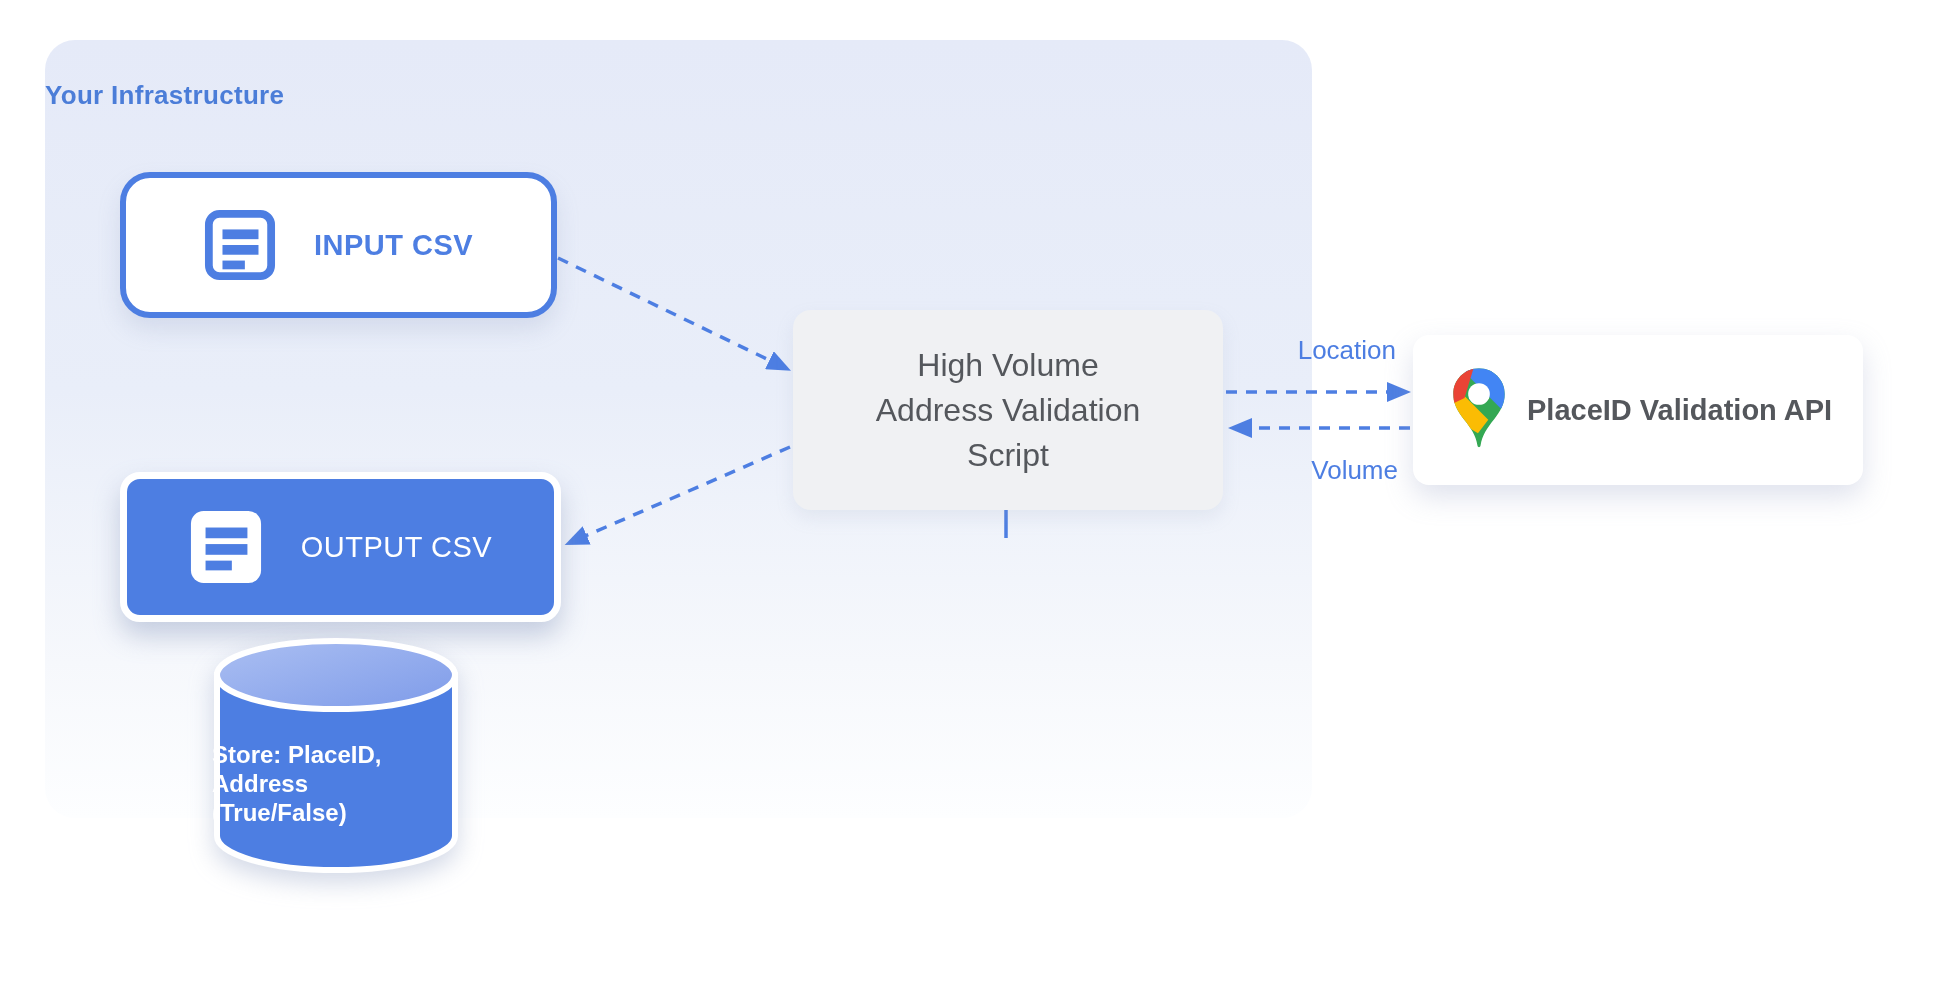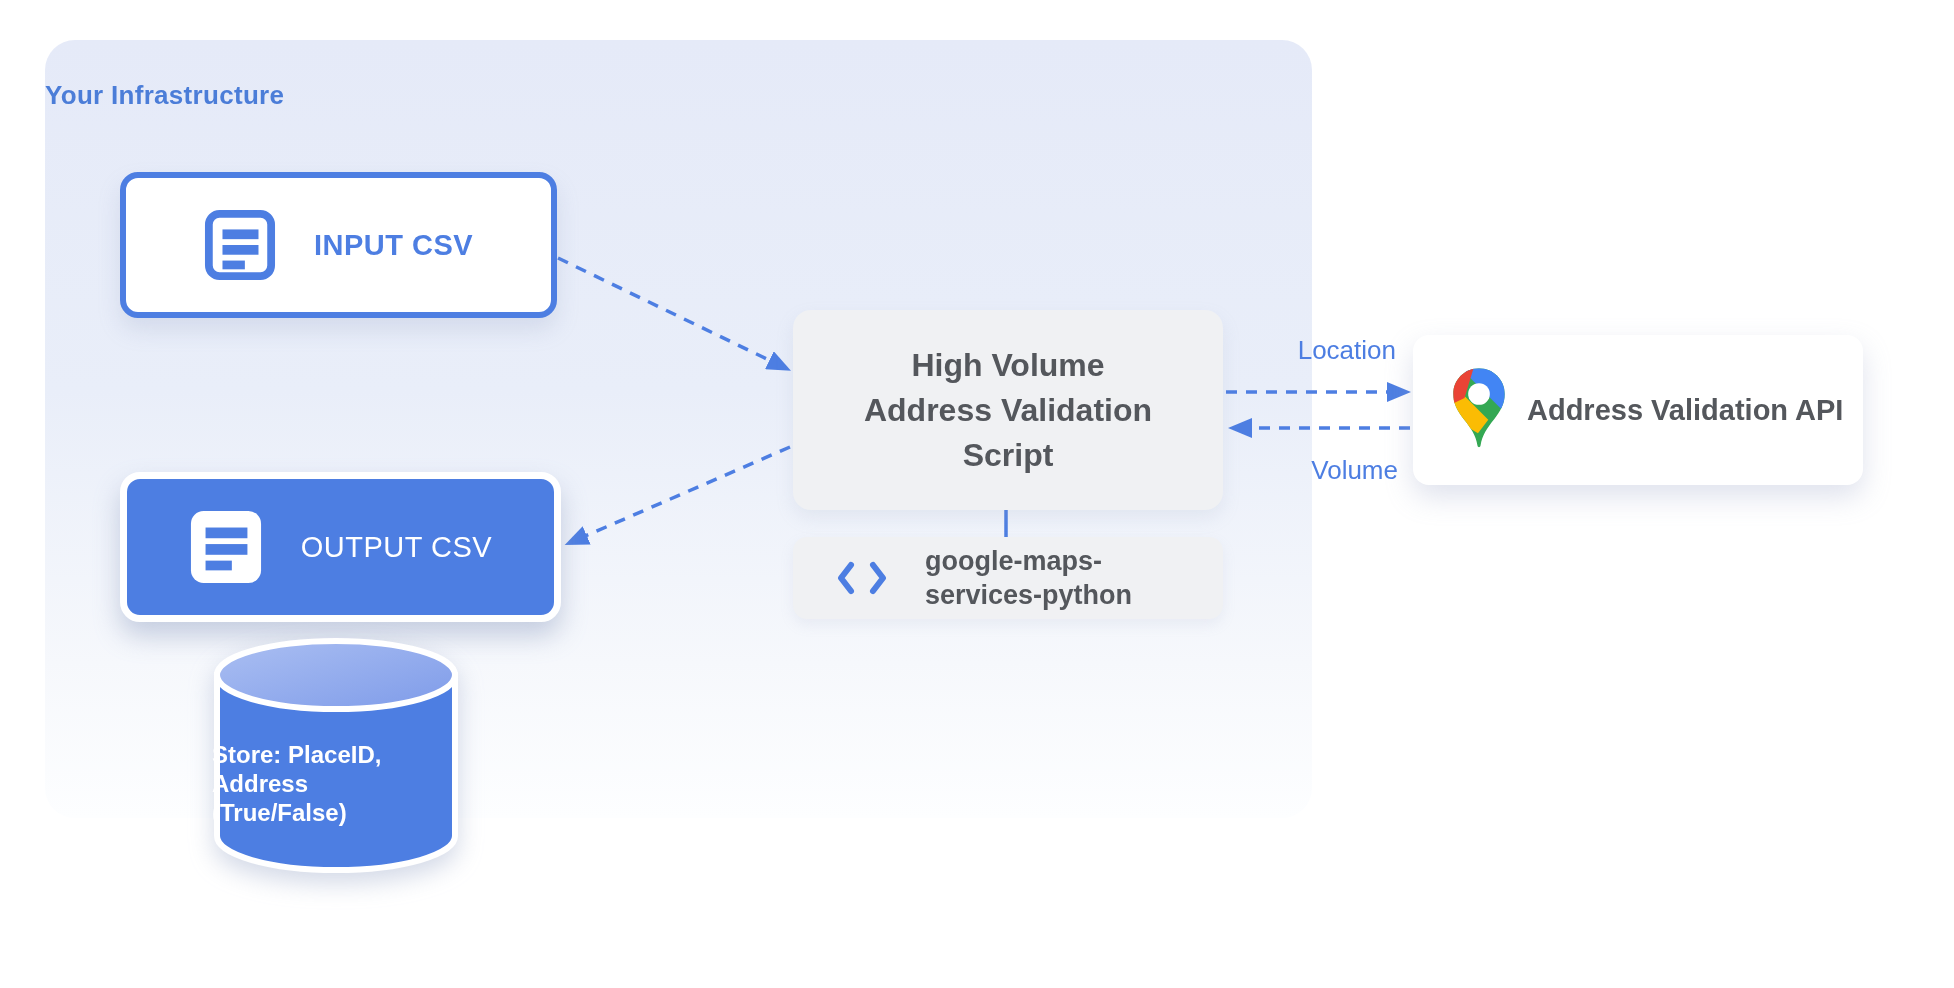--- a/index.html
+++ b/index.html
@@ -30,21 +30,21 @@
   .infra-label{
     position:absolute;left:45px;top:80px;width:1267px;
     text-align:left;font-size:26px;font-weight:bold;color:var(--label-blue);
     letter-spacing:.3px;
   }
 
   .node{position:absolute;display:flex;align-items:center;}
 
   .input-box{
     left:120px;top:172px;width:437px;height:146px;
-    background:#fff;border:6px solid var(--accent-blue);border-radius:18px;
+    background:#fff;border:6px solid var(--accent-blue);border-radius:30px;
     justify-content:center;gap:38px;
     box-shadow:0 12px 22px rgba(140,155,190,.22);
   }
   .input-box .label{font-size:29px;font-weight:bold;color:var(--accent-blue);letter-spacing:.5px;}
 
   .output-box{
     left:120px;top:472px;width:441px;height:150px;
     background:var(--accent-blue);border:7px solid #fff;border-radius:20px;
     justify-content:center;gap:38px;
     box-shadow:0 14px 26px rgba(140,155,190,.45);
@@ -52,21 +52,21 @@
   .output-box .label{font-size:29px;font-weight:normal;color:#fff;letter-spacing:.5px;}
 
   .script-box{
     left:793px;top:310px;width:430px;height:200px;
     background:var(--box-gray);border-radius:18px;
     justify-content:center;
     box-shadow:0 8px 18px rgba(150,160,190,.15);
   }
   .script-box .label{
     width:100%;text-align:center;white-space:pre-line;
-    font-size:32px;font-weight:bold;color:var(--text-gray);line-height:45px;
+    font-size:32px;font-weight:normal;color:var(--text-gray);line-height:45px;
   }
 
   .gmaps-box{
     left:793px;top:537px;width:430px;height:82px;
     background:var(--box-gray);border-radius:14px;
     padding-left:44px;gap:38px;
     box-shadow:0 6px 14px rgba(150,160,190,.12);
   }
   .gmaps-box .label{
     white-space:pre-line;text-align:left;
@@ -163,43 +163,35 @@
   <div class="cyl-label">Store: PlaceID,
 Address
 (True/False)</div>
 
   <div class="node script-box">
     <div class="label">High Volume
 Address Validation
 Script</div>
   </div>
 
-  <div class="node gmaps-box">
-    <svg width="50" height="34" viewBox="0 0 50 34">
-      <polyline class="code-chevron" points="14,4 4,17 14,30"></polyline>
-      <polyline class="code-chevron" points="36,4 46,17 36,30"></polyline>
-    </svg>
-    <div class="label">google-maps-
-services-python</div>
-  </div>
 
   <div class="node api-box">
     <svg width="64" height="87" viewBox="0 0 62 84">
       <defs>
         <clipPath id="pinClip">
           <path d="M31 1 C17.2 1 6 12.2 6 26 c0 9.5 4.5 17 10.5 24.6 c6.5 8.2 11.5 15 13 25.4 c0.3 2 2.7 2 3 0 c1.5 -10.4 6.5 -17.2 13 -25.4 C51.5 43 56 35.5 56 26 C56 12.2 44.8 1 31 1 Z"></path>
         </clipPath>
       </defs>
       <g clip-path="url(#pinClip)">
         <rect class="pin-green" x="0" y="0" width="62" height="84"></rect>
         <polygon class="pin-blue" points="12,0 62,0 62,50"></polygon>
         <polygon class="pin-yellow" points="0,34 16,27 40,51 30,64 0,46"></polygon>
         <polygon class="pin-red" points="0,0 26,0 17,30 0,38"></polygon>
         <circle cx="31" cy="26" r="10.5" fill="#ffffff"></circle>
       </g>
     </svg>
-    <span class="label">Address Validation API</span>
+    <span class="label">PlaceID Validation API</span>
   </div>
 
   <div class="edge-label" id="loc-label">Location</div>
   <div class="edge-label" id="pid-label">Volume</div>
 
 </div>
 
 </body></html>

